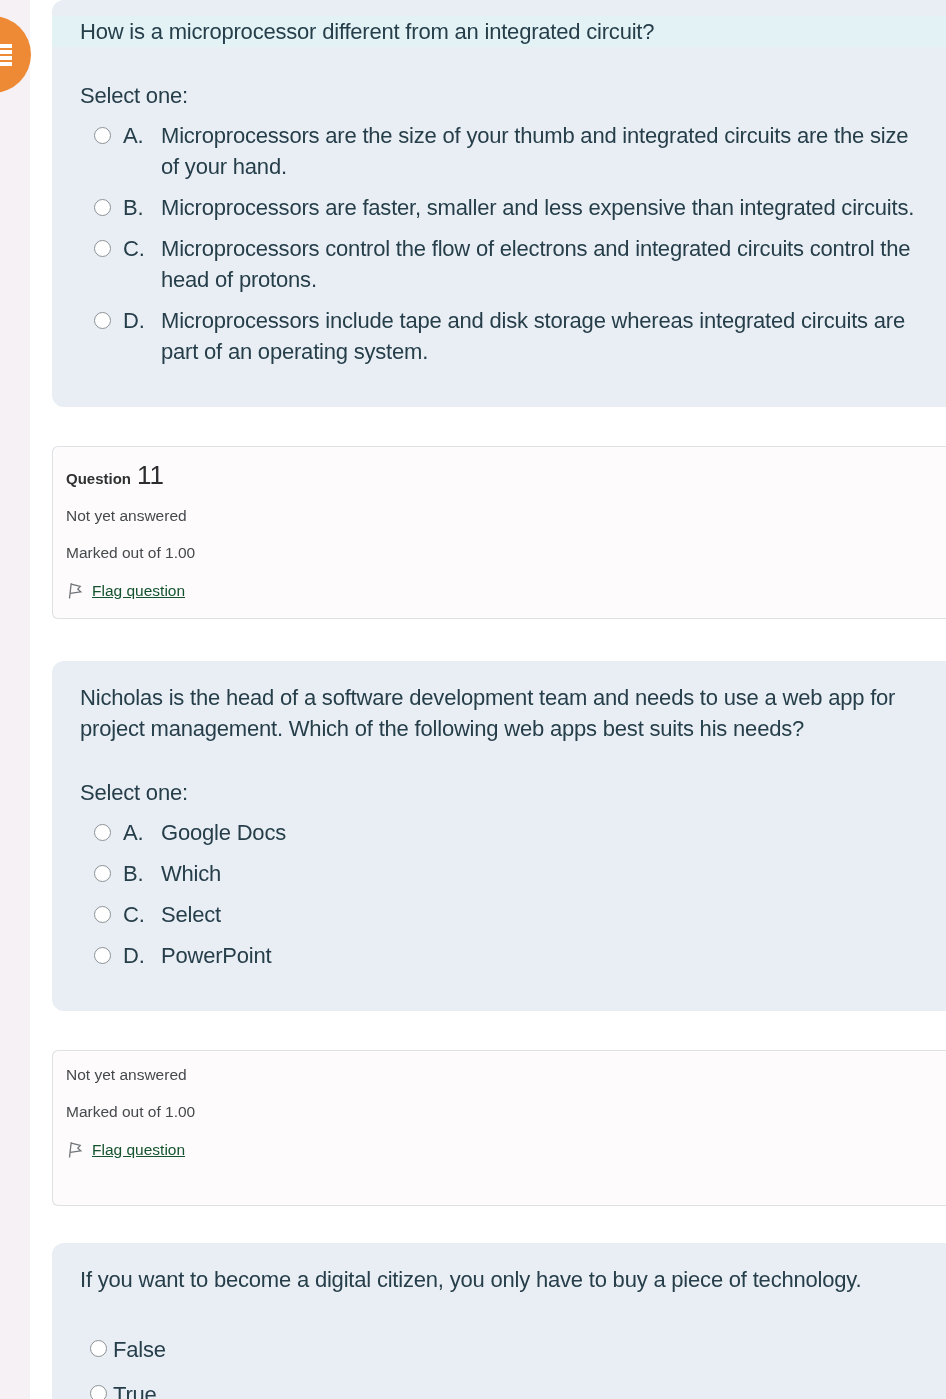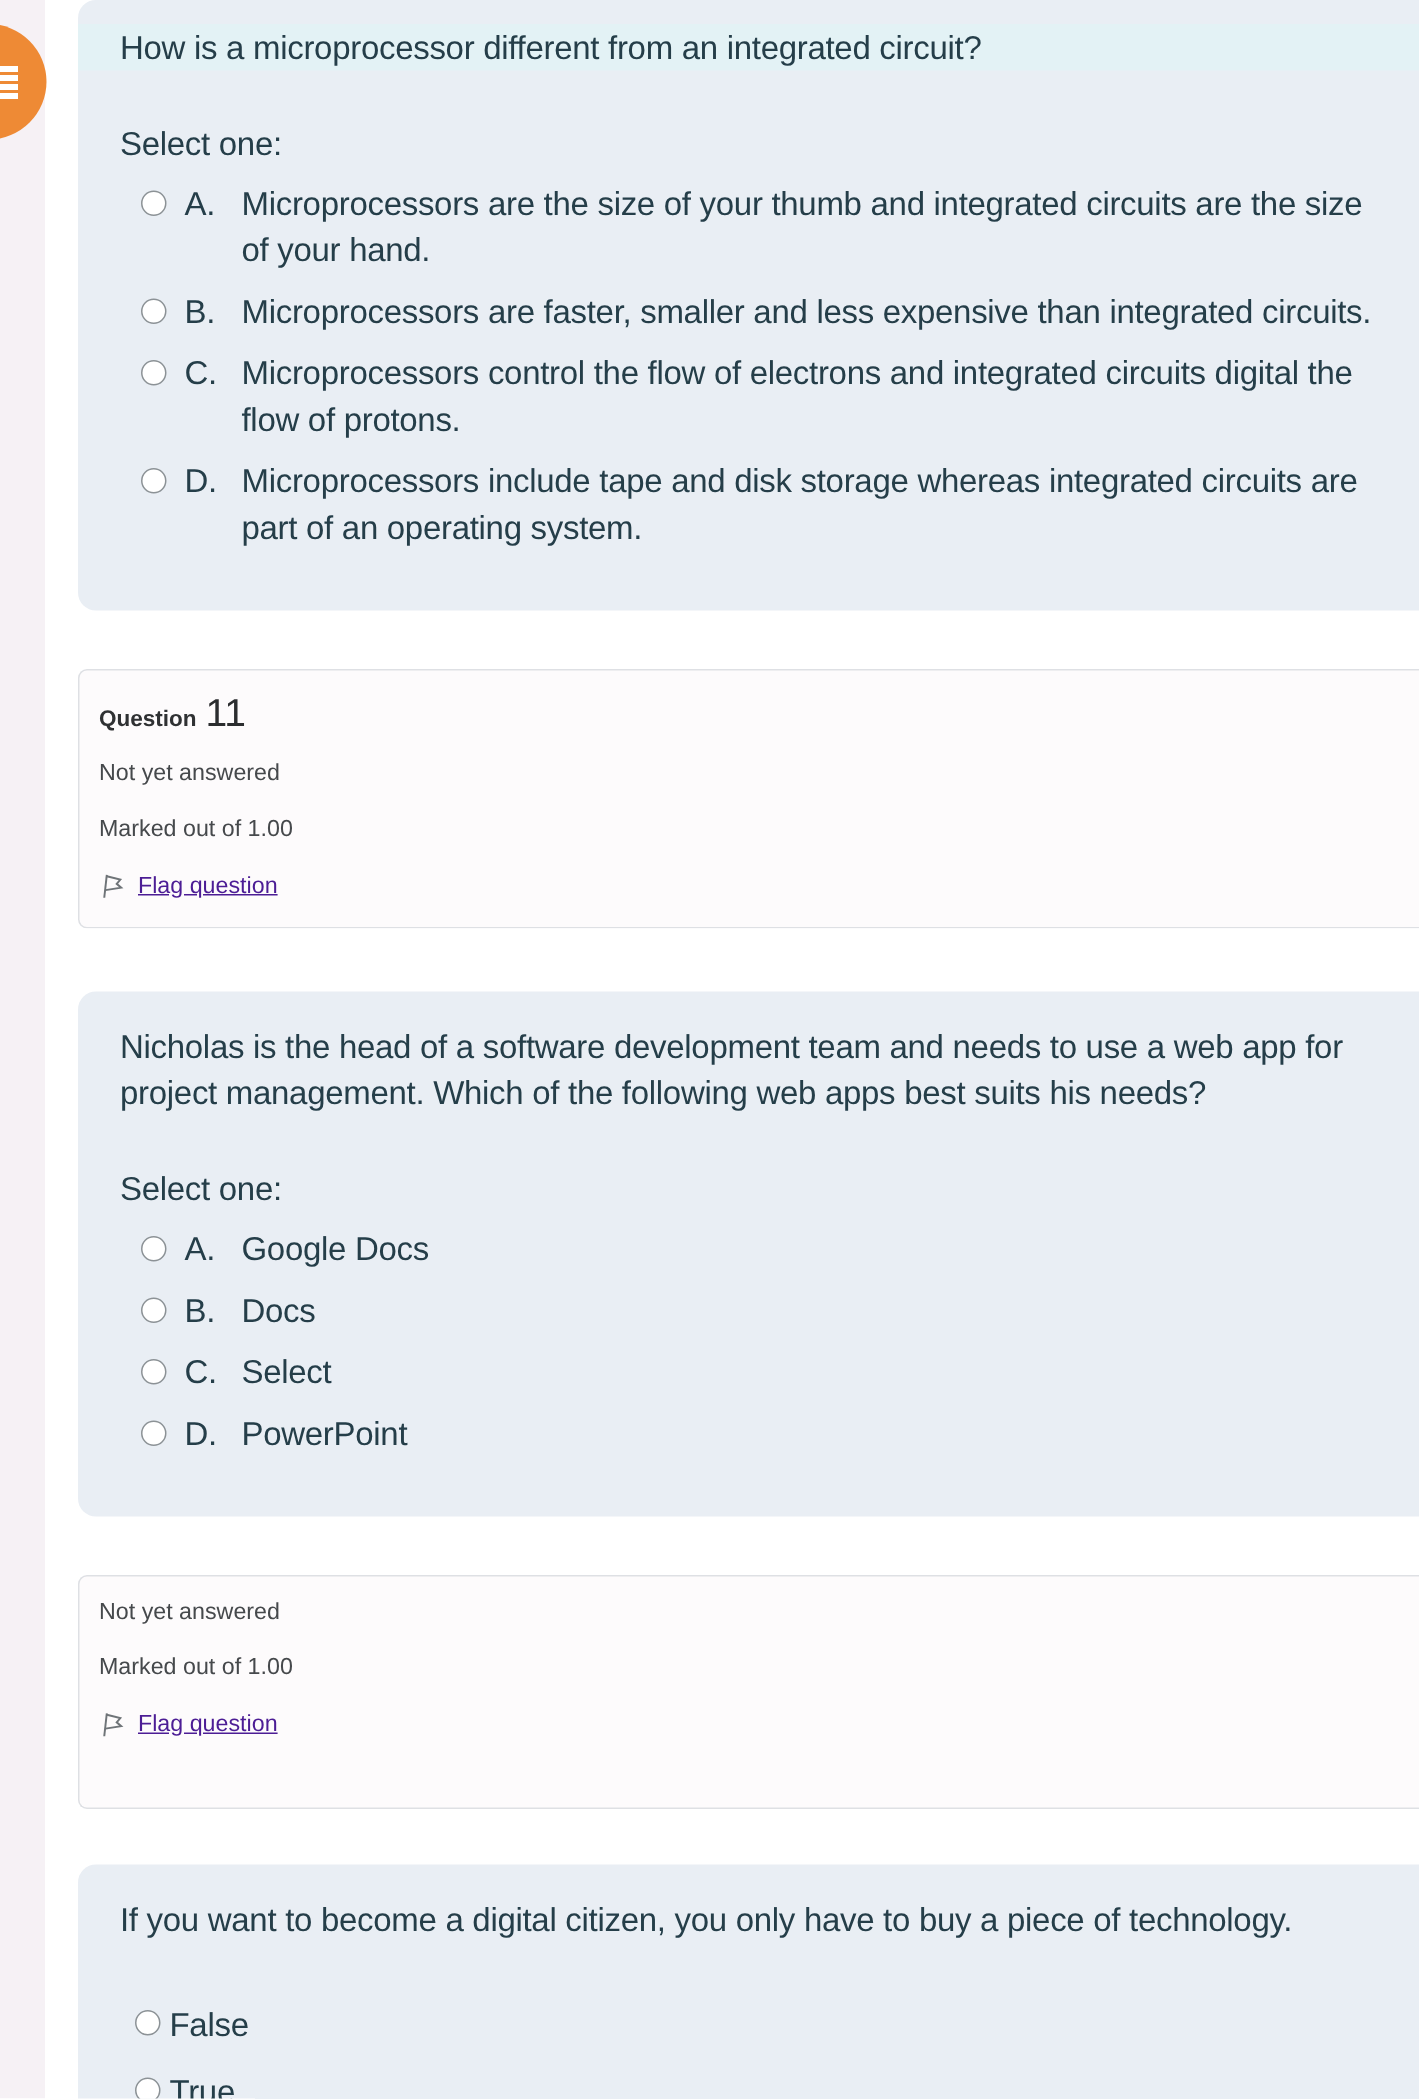--- a/index.html
+++ b/index.html
@@ -97,21 +97,21 @@
   }
   .info-line { margin-bottom: 15px; line-height: 22px; }
   .flag-row {
     display: flex;
     align-items: center;
     margin-top: 17px;
     cursor: pointer;
   }
   .flag-icon { margin-right: 9px; display: inline-flex; }
   .flag-link {
-    color: #4c1d95;
+    color: #14532d;
     text-decoration: underline;
   }
   .ib-12 { margin-bottom: 37px; }
   
   .drawer-toggle {
     position: absolute;
     left: -46px; top: 16px;
     width: 77px; height: 77px;
     border-radius: 50%;
     background: #ee8a35;
@@ -156,21 +156,21 @@
       <span class="opt-text">Microprocessors are the size of your thumb and integrated circuits are the size of your hand.</span>
     </div>
     <div class="option-row">
       <span class="radio"></span>
       <span class="opt-letter">B.</span>
       <span class="opt-text">Microprocessors are faster, smaller and less expensive than integrated circuits.</span>
     </div>
     <div class="option-row">
       <span class="radio"></span>
       <span class="opt-letter">C.</span>
-      <span class="opt-text">Microprocessors control the flow of electrons and integrated circuits digital the flow of protons.</span>
+      <span class="opt-text">Microprocessors control the flow of electrons and integrated circuits control the head of protons.</span>
     </div>
     <div class="option-row">
       <span class="radio"></span>
       <span class="opt-letter">D.</span>
       <span class="opt-text">Microprocessors include tape and disk storage whereas integrated circuits are part of an operating system.</span>
     </div>
   </section>
 
   <section class="info-box">
     <div class="q-head">
@@ -193,21 +193,21 @@
     <div class="prompt">Nicholas is the head of a software development team and needs to use a web app for project management. Which of the following web apps best suits his needs?</div>
     <div class="select-label">Select one:</div>
     <div class="option-row">
       <span class="radio"></span>
       <span class="opt-letter">A.</span>
       <span class="opt-text">Google Docs</span>
     </div>
     <div class="option-row">
       <span class="radio"></span>
       <span class="opt-letter">B.</span>
-      <span class="opt-text">Docs</span>
+      <span class="opt-text">Which</span>
     </div>
     <div class="option-row">
       <span class="radio"></span>
       <span class="opt-letter">C.</span>
       <span class="opt-text">Select</span>
     </div>
     <div class="option-row">
       <span class="radio"></span>
       <span class="opt-letter">D.</span>
       <span class="opt-text">PowerPoint</span>

